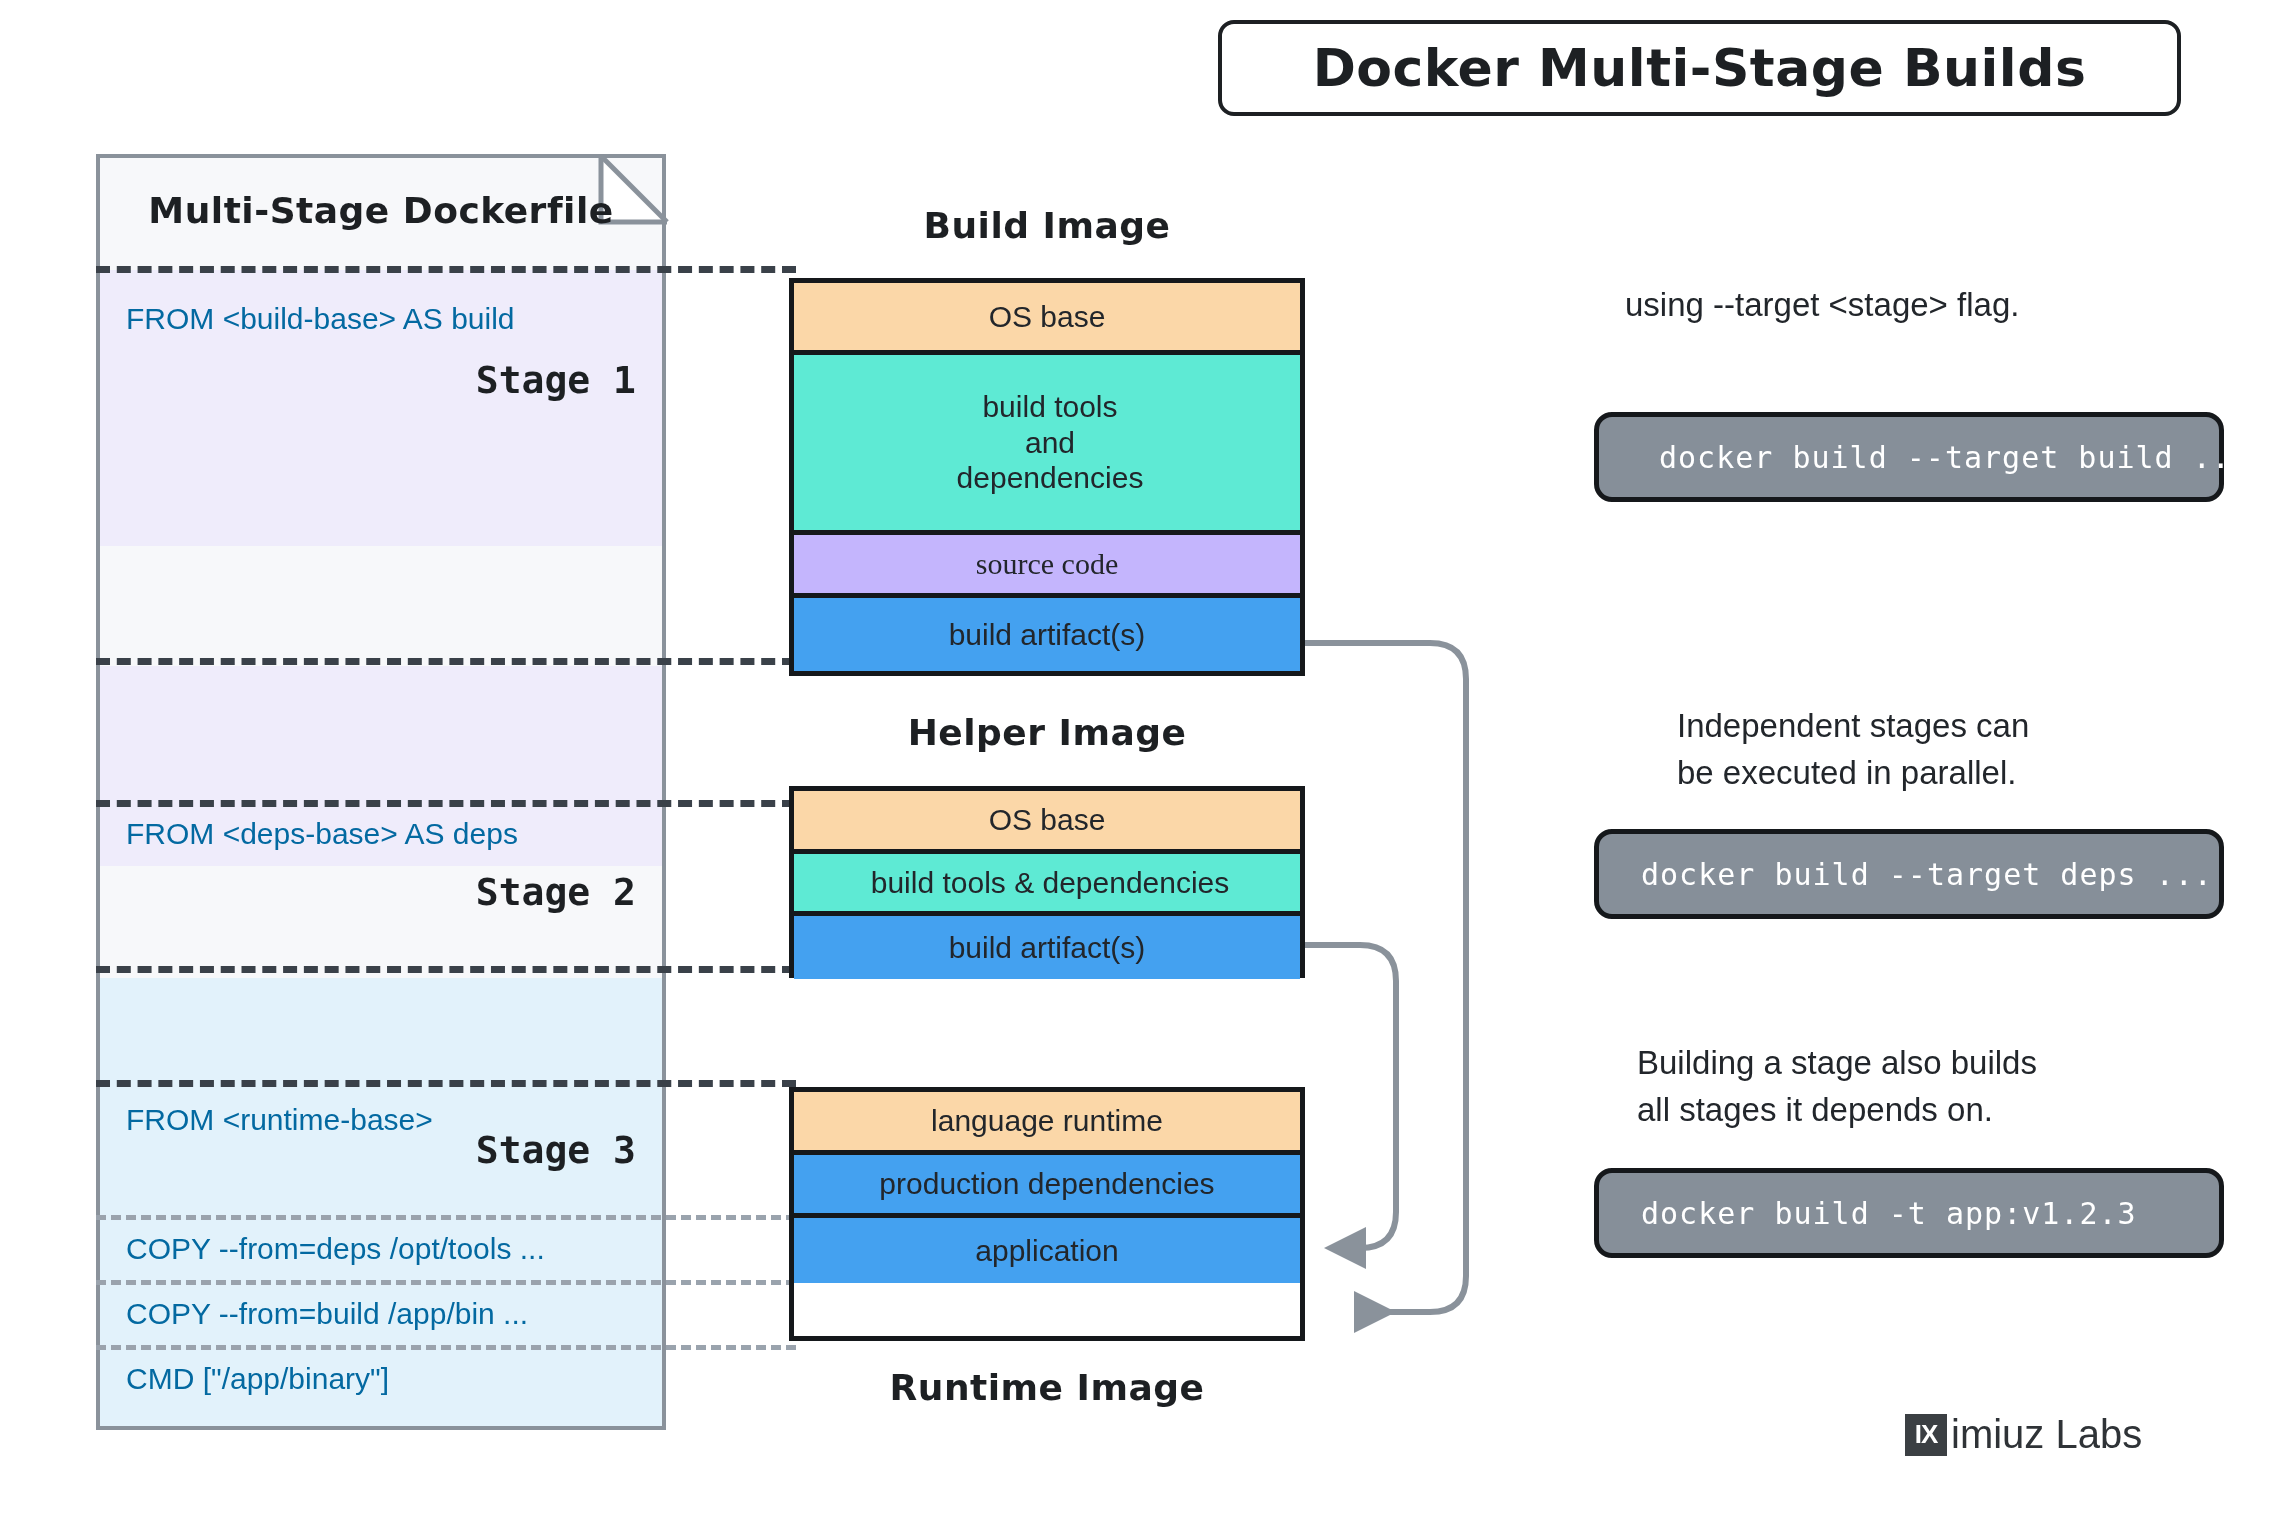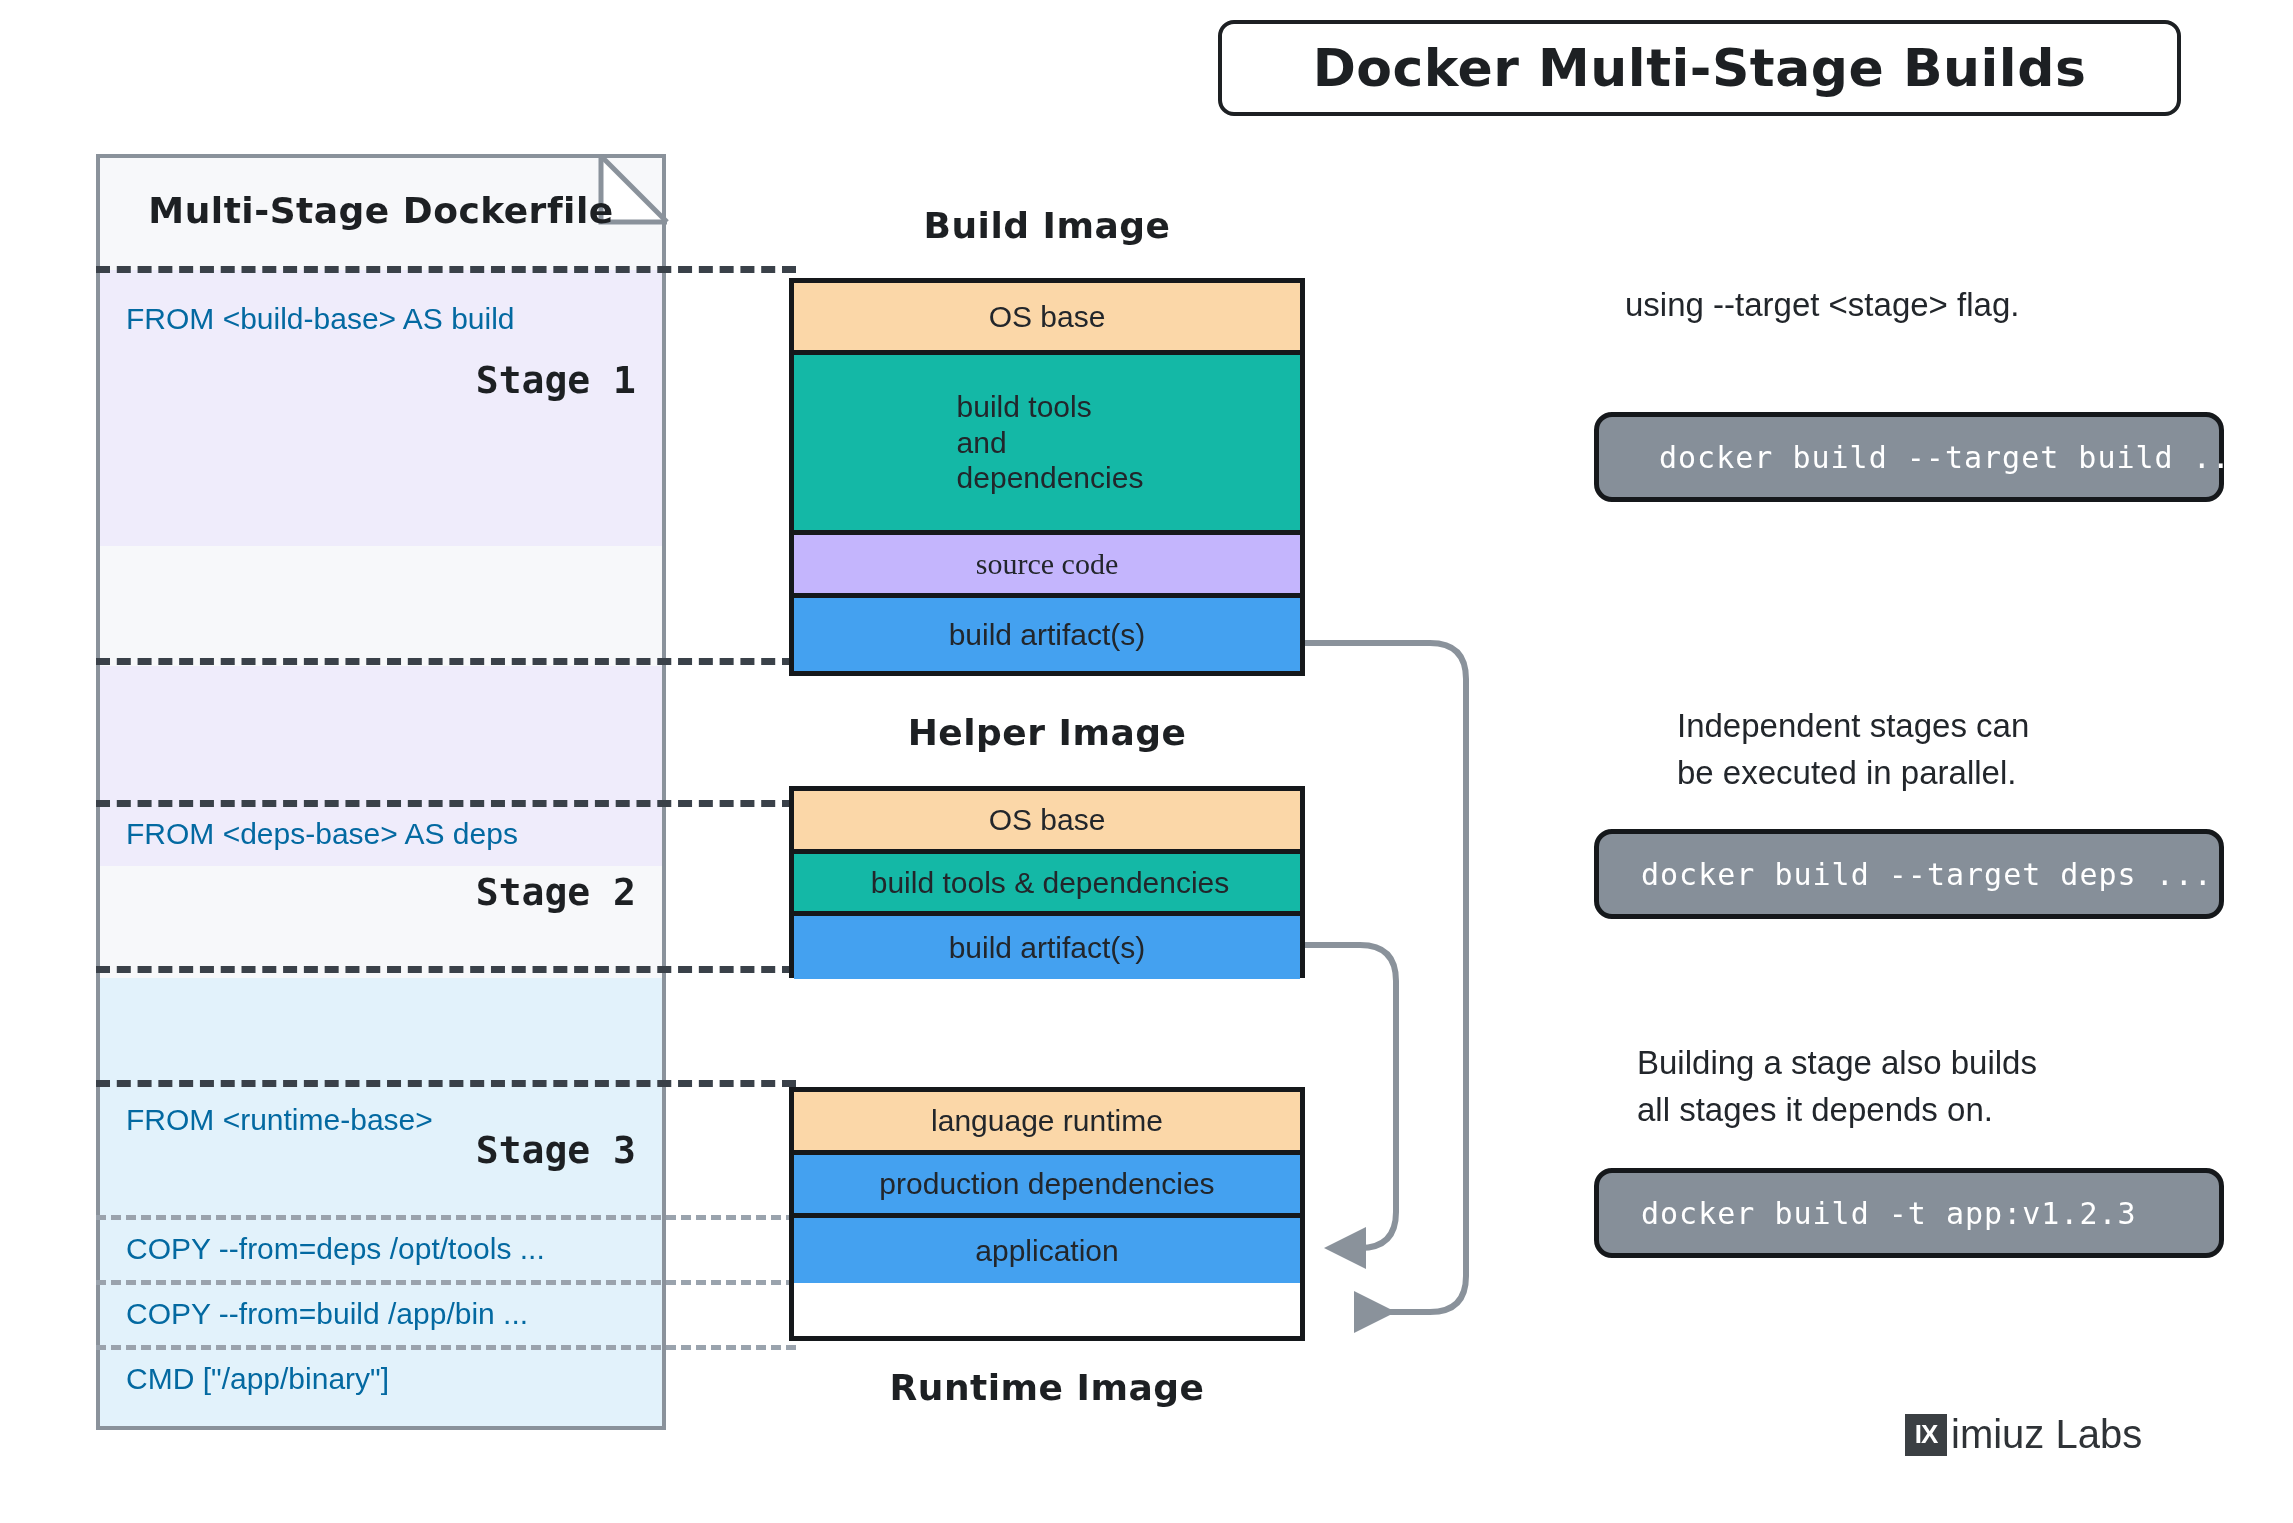--- a/index.html
+++ b/index.html
@@ -57,26 +57,26 @@
   .stage-label{
     position:absolute; font-size:38px; color:#1d2023; text-align:right;
     font-family:"DejaVu Sans Mono","Liberation Mono", monospace; font-weight:bold;
   }
 
   
   .stack{ position:absolute; border:5px solid #15181b; box-sizing:border-box; background:#fff; }
   .layer{
     box-sizing:border-box;
     display:flex; align-items:center; justify-content:center;
-    text-align:left; font-size:30px; color:#22262b; line-height:1.18;
+    text-align:center; font-size:30px; color:#22262b; line-height:1.18;
     border-bottom:5px solid #15181b;
   }
   .layer:last-child{ border-bottom:none; }
   .c-os{ background:#fbd7a8; }
-  .c-tools{ background:#14b8a6;padding-left:6px; }
+  .c-tools{ background:#5eead4;padding-left:6px; }
   .c-src{ background:#c4b5fd;font-family:Liberation Serif, serif; }
   .c-art{ background:#44a1f0; }
 
   .stack-caption{
     position:absolute; width:570px; text-align:center;
     font-size:36px; color:#1d2023;
   }
 
   
   .note{

